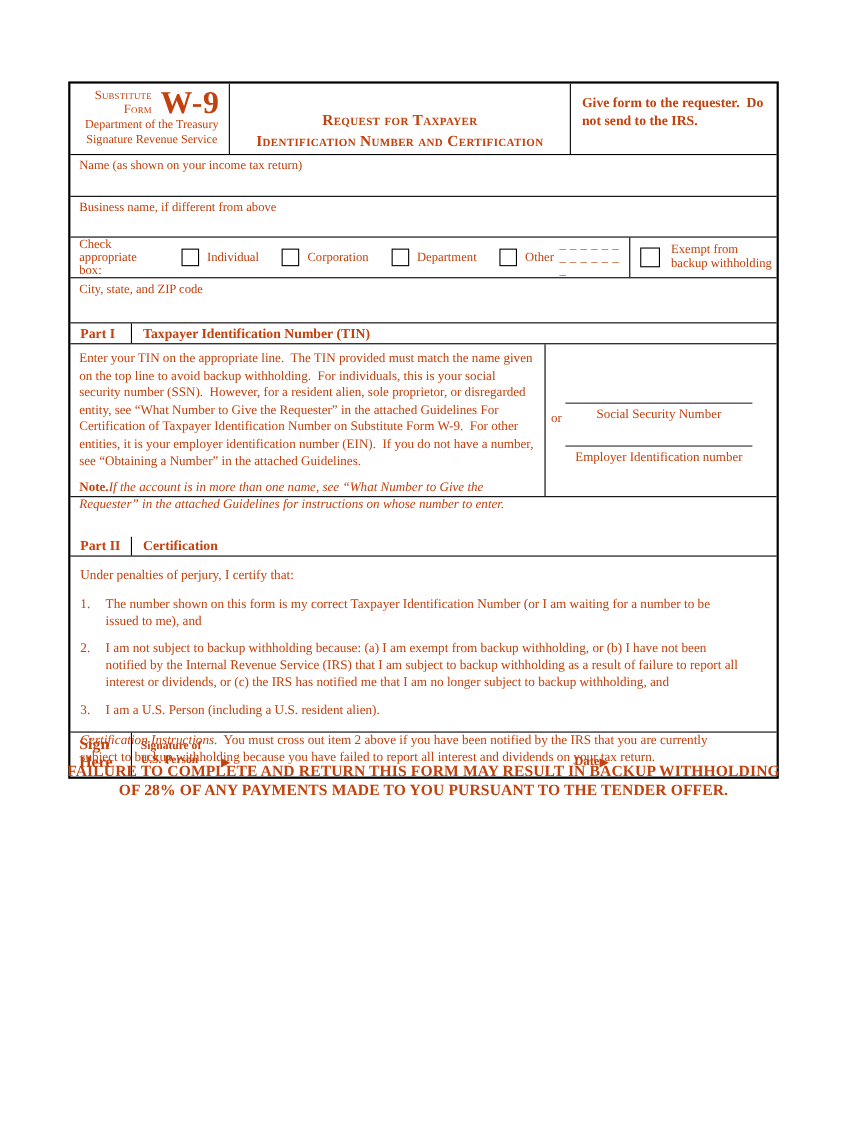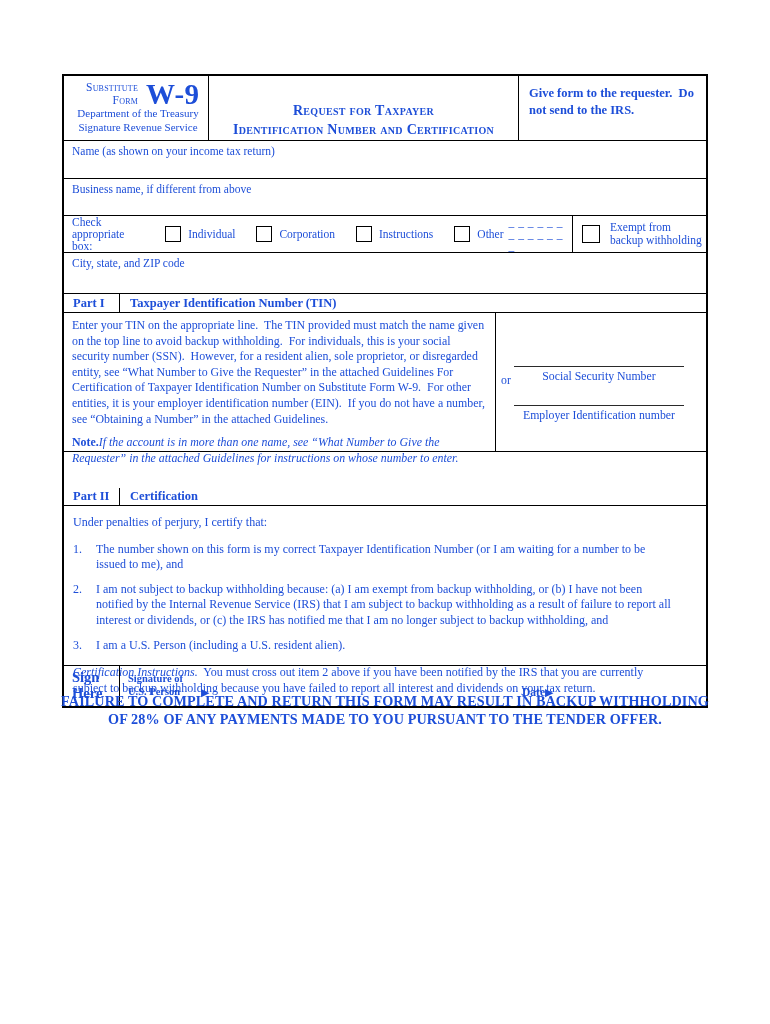--- a/index.html
+++ b/index.html
@@ -1,16 +1,16 @@
 <!DOCTYPE html>
 <html><head>
 <meta charset="utf-8">
 <style>
   html,body{margin:0;padding:0;background:#e8e8e8;}
-  .page{position:relative;width:770px;height:1024px;background:#ffffff;color:#1d4ed8;
+  .page{position:relative;width:770px;height:1024px;background:#ffffff;color:#c2410c;
         font-family:"Liberation Serif",serif;margin:0 auto;overflow:hidden;}
   .form{position:absolute;left:62px;top:74px;width:646px;border:2px solid #000;box-sizing:border-box;background:#fff;}
   .row{box-sizing:border-box;border-bottom:1.5px solid #000;position:relative;}
   .row:last-child{border-bottom:none;}
   .pre{white-space:pre-wrap;}
 
   
   .header-row{height:65px;display:flex;}
   .hdr-left{width:145px;border-right:1.5px solid #000;box-sizing:border-box;padding:5px 4px 0 8px;}
   .subform-wrap{display:flex;align-items:flex-start;}
@@ -126,21 +126,21 @@
         <span class="cb-group">
           <span class="checkbox"></span>
           <span>Individual</span>
         </span>
         <span class="cb-group">
           <span class="checkbox"></span>
           <span>Corporation</span>
         </span>
         <span class="cb-group">
           <span class="checkbox"></span>
-          <span>Instructions</span>
+          <span>Department</span>
         </span>
         <span class="cb-group">
           <span class="checkbox"></span>
           <span>Other</span>
           <span class="other-blank">_ _ _ _ _ _ _ _ _ _ _ _ _</span>
         </span>
       </div>
       <div class="cb-right">
         <span class="checkbox big"></span>
         <span>Exempt from backup withholding</span>

